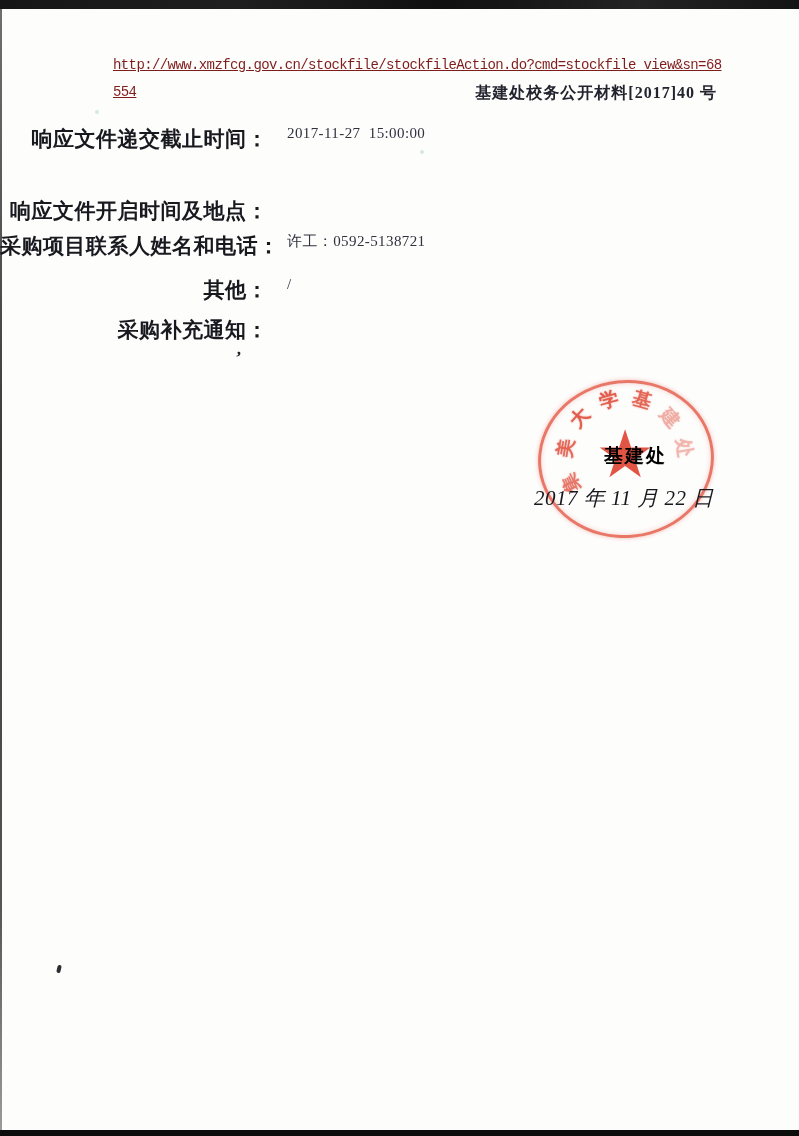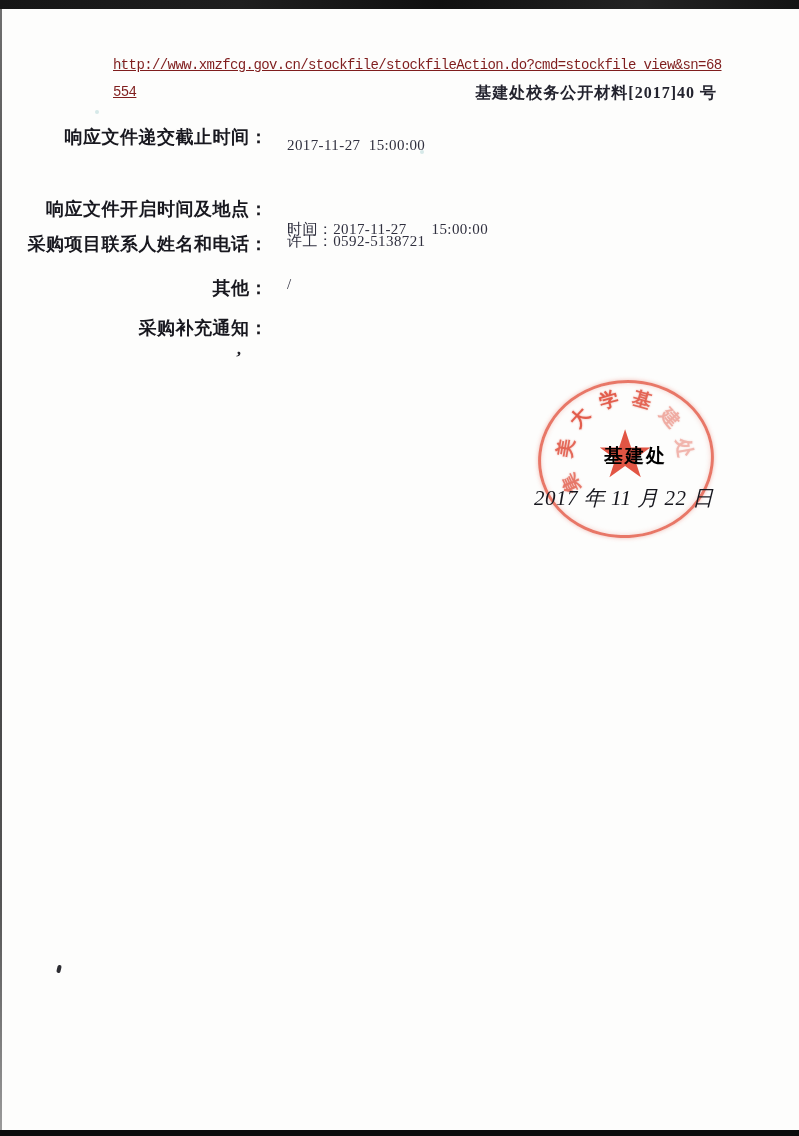--- a/index.html
+++ b/index.html
@@ -32,21 +32,21 @@
   .url-2 { left: 113px; top: 84px; }
   .doc-number {
     right: 82px; top: 83px;
     font-size: 16px; font-weight: 600; color: #23232e;
     letter-spacing: 1px; white-space: pre;
   }
 
   
   .field-label {
     left: 0; width: 268px; text-align: right;
-    font-size: 18px; font-weight: 700; color: #18181f;
+    font-size: 21px; font-weight: 700; color: #18181f;
     letter-spacing: 0.5px; white-space: pre;
   }
   .field-value {
     left: 287px; font-size: 15px; color: #30303f;
     white-space: pre-wrap; letter-spacing: 0.4px;
   }
   .value-multiline { line-height: 26px; }
 
   
   .ink-apostrophe {
@@ -102,25 +102,24 @@
 <div class="abs edge-bottom"></div>
 <div class="abs speck" style="left:120px;top:62px;width:5px;height:5px;"></div>
 <div class="abs speck" style="left:95px;top:110px;width:4px;height:4px;"></div>
 <div class="abs speck" style="left:420px;top:150px;width:4px;height:4px;"></div>
 
 <div class="abs url-line url-1">http://www.xmzfcg.gov.cn/stockfile/stockfileAction.do?cmd=stockfile_view&amp;sn=68</div>
 <div class="abs url-line url-2">554</div>
 <div class="abs doc-number">基建处校务公开材料[2017]40 号</div>
 
 <div class="abs field-label" style="top:125px;">响应文件递交截止时间：</div>
-<div class="abs field-value" style="top:125px;margin-top:12px;">2017-11-27  15:00:00</div>
+<div class="abs field-value" style="top:125px;">2017-11-27  15:00:00</div>
 
 <div class="abs field-label" style="top:197px;">响应文件开启时间及地点：</div>
 <div class="abs field-value value-multiline" style="top:164px;">
-  <div>时间：2017-11-27      15:00:00</div>
 </div>
 
 <div class="abs field-label" style="top:232px;text-align:right;">采购项目联系人姓名和电话：</div>
 <div class="abs field-value" style="top:232px;">许工：0592-5138721</div>
 
 <div class="abs field-label" style="top:276px;">其他：</div>
 <div class="abs field-value" style="top:276px;">/</div>
 
 <div class="abs field-label" style="top:316px;">采购补充通知：</div>
 

